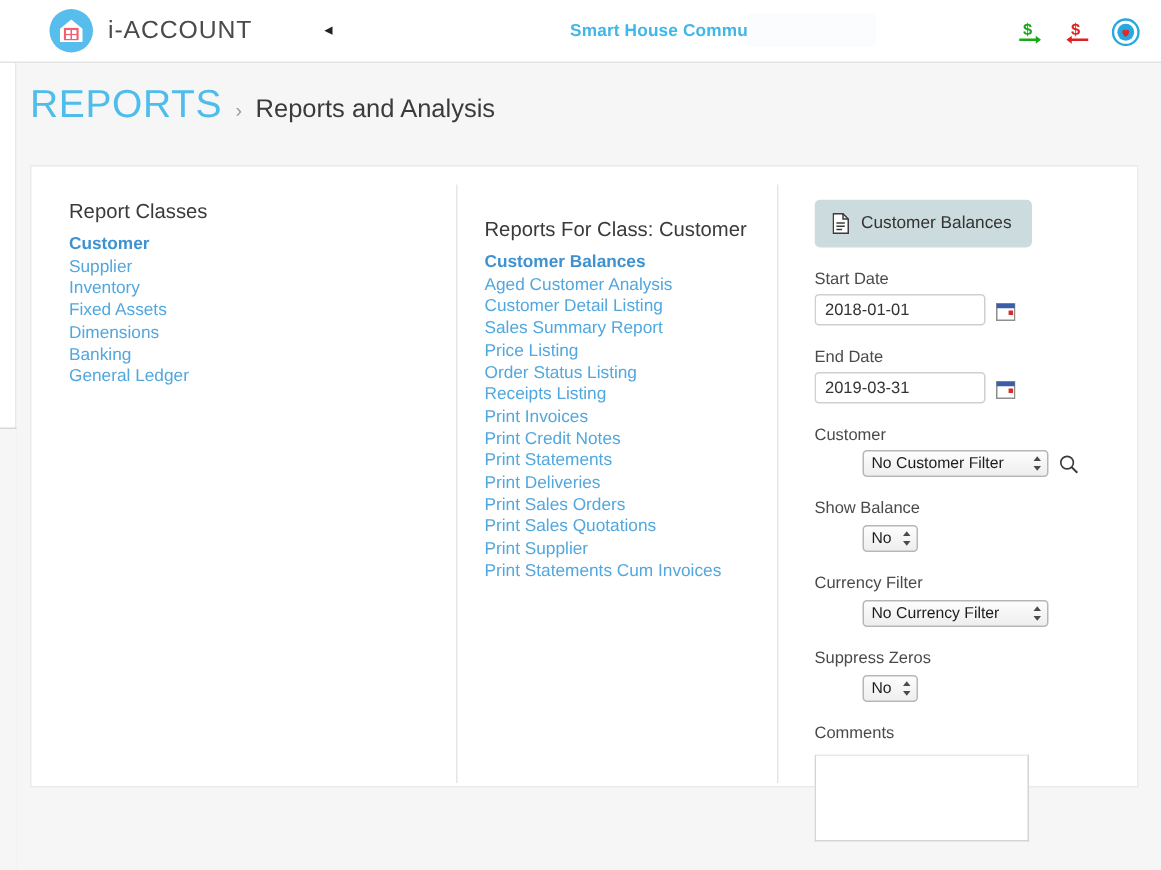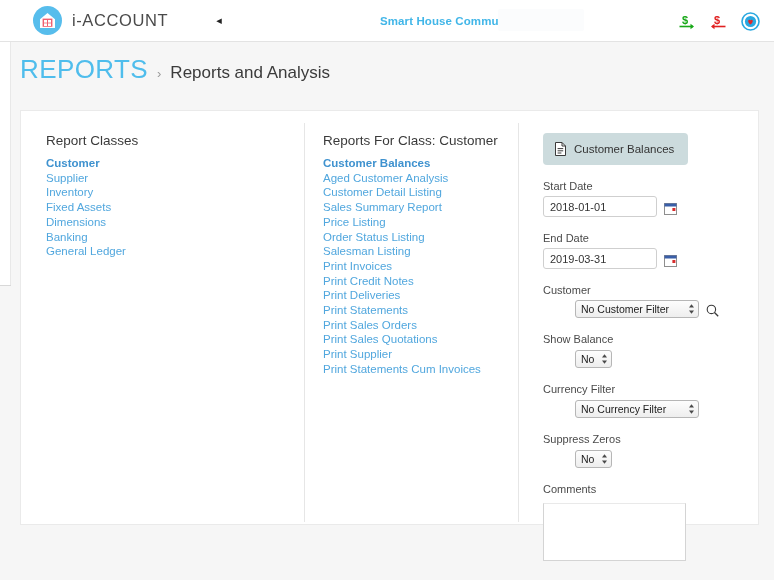--- a/index.html
+++ b/index.html
@@ -114,21 +114,21 @@
     font-size: 11.5px;
     color: #51a7de;
     line-height: 14.7px;
     text-decoration: none;
     cursor: pointer;
     white-space: nowrap;
   }
   .link-item.active { font-weight: bold; color: #3f92cf; }
 
   .col1 { position: absolute; left: 25px; top: 22px; }
-  .col2 { position: absolute; left: 302px; top: 22px; }
+  .col2 { position: absolute; left: 302px; top: 34px; }
   .col3 { position: absolute; left: 522px; top: 22px; width: 200px; }
 
   
   .report-btn {
     display: inline-flex; align-items: center; gap: 8px;
     background: #ccdbdd;
     border: none;
     border-radius: 4px;
     padding: 9px 14px 9px 12px;
     font-size: 11.5px;
@@ -273,25 +273,25 @@
 
   <div class="col2">
     <div class="col-head">Reports For Class:  Customer</div>
     <div class="link-list">
       <a class="link-item active">Customer Balances</a>
       <a class="link-item">Aged Customer Analysis</a>
       <a class="link-item">Customer Detail Listing</a>
       <a class="link-item">Sales Summary Report</a>
       <a class="link-item">Price Listing</a>
       <a class="link-item">Order Status Listing</a>
-      <a class="link-item">Salesman Listing</a>
+      <a class="link-item">Receipts Listing</a>
       <a class="link-item">Print Invoices</a>
       <a class="link-item">Print Credit Notes</a>
+      <a class="link-item">Print Statements</a>
       <a class="link-item">Print Deliveries</a>
-      <a class="link-item">Print Statements</a>
       <a class="link-item">Print Sales Orders</a>
       <a class="link-item">Print Sales Quotations</a>
       <a class="link-item">Print Supplier</a>
       <a class="link-item">Print Statements Cum Invoices</a>
     </div>
   </div>
 
   <div class="col3 clip">
 
     <button class="report-btn">

